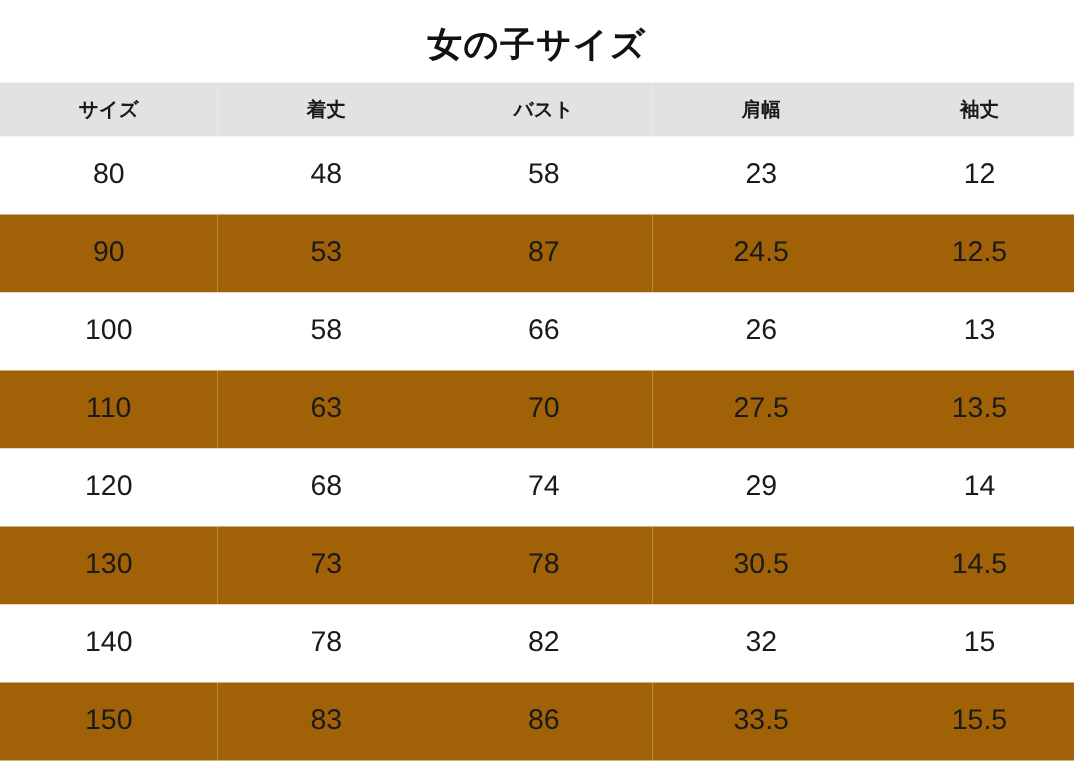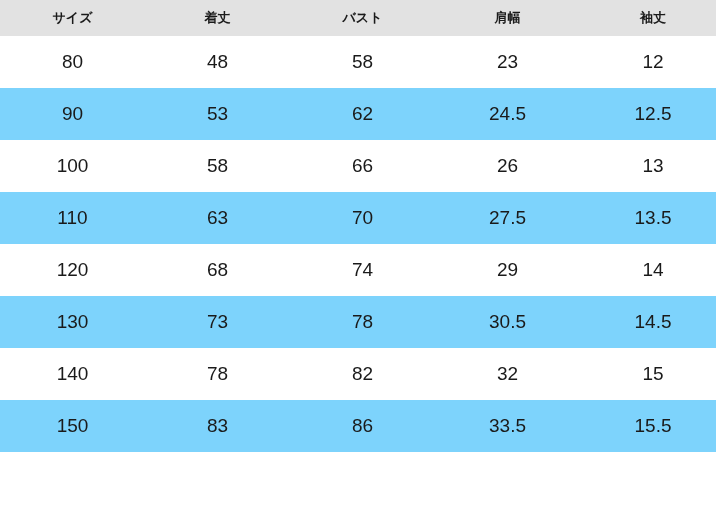--- a/index.html
+++ b/index.html
@@ -49,33 +49,34 @@
     height: 50px;
     text-align: center;
     vertical-align: middle;
     border: none;
     font-weight: normal;
   }
   tr.row-odd td {
     background: #ffffff;
   }
   tr.row-even td {
-    background: #7dd3fc;
+    background: #a16207;
   }
   .col-0 { width: 143px; }
   .col-1 { width: 143px; margin-top: 23px; }
   .col-2 { width: 143px; margin-top: 28px; }
   .col-3 { width: 143px; }
   .col-4 { width: 144px; }
 </style>
 </head>
 <body>
 
 <div class="page">
 
+  <div class="title">女の子サイズ</div>
 
   <table class="size-table">
     <thead>
       <tr>
         <th class="col-0">サイズ</th>
         <th class="col-1">着丈</th>
         <th class="col-2">バスト</th>
         <th class="col-3">肩幅</th>
         <th class="col-4">袖丈</th>
       </tr>
@@ -84,21 +85,21 @@
       <tr class="row-odd">
         <td class="col-0">80</td>
         <td class="col-1">48</td>
         <td class="col-2">58</td>
         <td class="col-3">23</td>
         <td class="col-4">12</td>
       </tr>
       <tr class="row-even">
         <td class="col-0">90</td>
         <td class="col-1">53</td>
-        <td class="col-2">62</td>
+        <td class="col-2">87</td>
         <td class="col-3">24.5</td>
         <td class="col-4">12.5</td>
       </tr>
       <tr class="row-odd">
         <td class="col-0">100</td>
         <td class="col-1">58</td>
         <td class="col-2">66</td>
         <td class="col-3">26</td>
         <td class="col-4">13</td>
       </tr>

